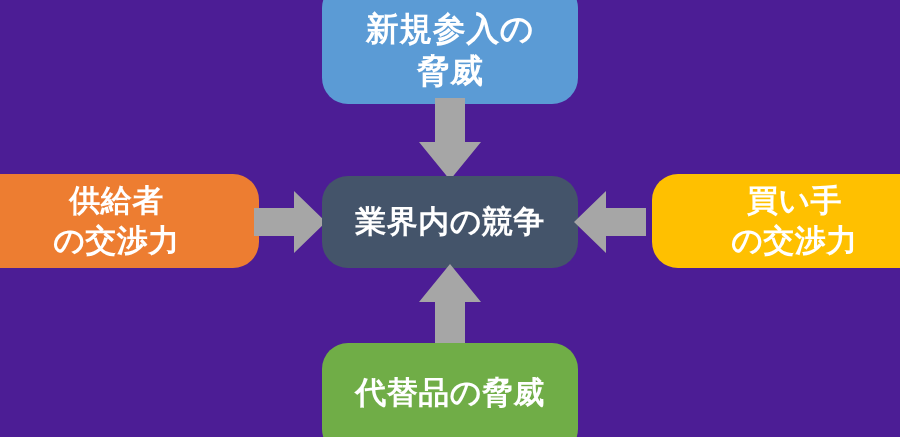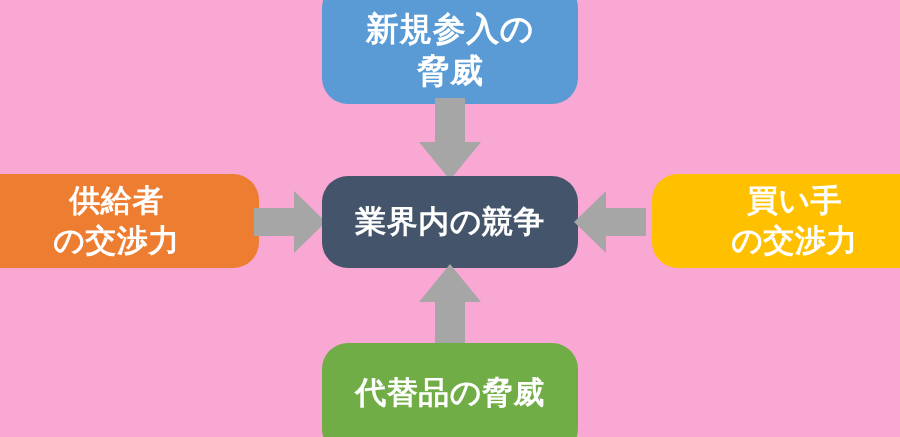--- a/index.html
+++ b/index.html
@@ -4,21 +4,21 @@
 <style>
   html, body {
     margin: 0;
     padding: 0;
     background: #000000;
   }
   #canvas {
     position: relative;
     width: 900px;
     height: 437px;
-    background: #f9a8d4;
+    background: #4c1d95;
     overflow: hidden;
     font-family: "DejaVu Sans", "Liberation Sans", sans-serif;
   }
   .node {
     position: absolute;
     display: flex;
     align-items: center;
     justify-content: center;
     text-align: center;
     color: #FFFFFF;

